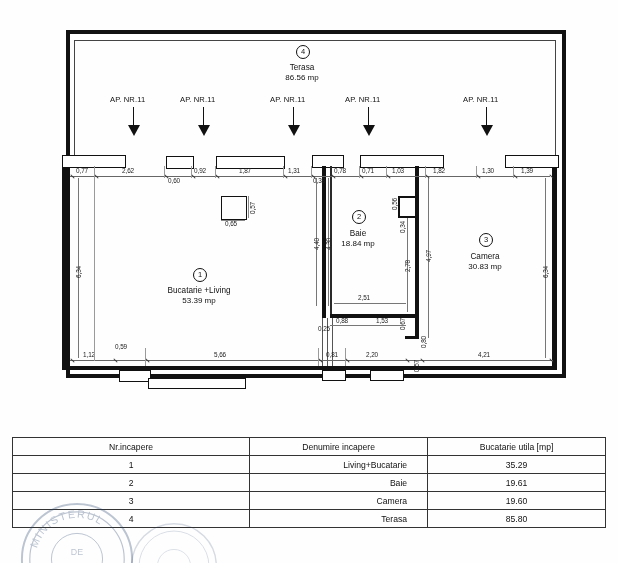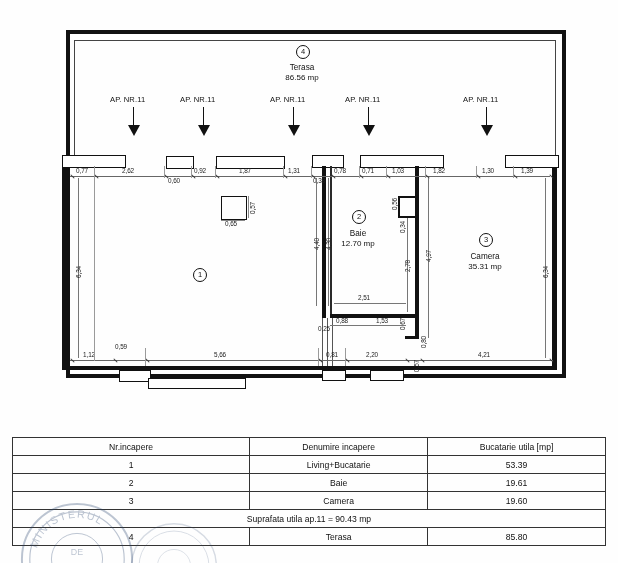--- a/index.html
+++ b/index.html
@@ -140,21 +140,21 @@
     font-size: 8.6px;
     color: #111;
   }
   table.plan td {
     border: 1px solid #333;
     padding: 2px 20px;
     height: 13px;
     vertical-align: middle;
   }
   td.c { text-align: center; }
-  td.l { text-align: center; padding-left: 8px; }
+  td.l { text-align: right; padding-left: 8px; }
   .col-nr { width: 40%; }
   .col-den { width: 30%; }
   .col-sup { width: 30%; }
 
   
   #stamp {
     position: absolute;
     left: 18px;
     top: 500px;
     width: 118px;
@@ -246,31 +246,35 @@
     <div class="outline-fill" style="left:119px;top:370px;width:30px;height:10px;"></div>
     <div class="outline-fill" style="left:148px;top:378px;width:96px;height:9px;"></div>
     <div class="outline-fill" style="left:322px;top:370px;width:22px;height:9px;"></div>
     <div class="outline-fill" style="left:370px;top:370px;width:32px;height:9px;"></div>
 
     <div class="extline" style="left:322px;top:318px;height:48px;background:#555;"></div>
     <div class="extline" style="left:327px;top:318px;height:48px;background:#555;"></div>
     <div class="extline" style="left:332px;top:318px;height:48px;background:#555;"></div>
 
     <div class="circnum" style="left:193px;top:268px;">1</div>
+    <div class="roomname" style="left:149px;top:285px;width:100px;">
+      <div>Bucatarie +Living</div>
+      <div class="area">53.39 mp</div>
+    </div>
 
     <div class="circnum" style="left:352px;top:210px;">2</div>
     <div class="roomname" style="left:323px;top:228px;width:70px;">
       <div>Baie</div>
-      <div class="area">12.70 mp</div>
+      <div class="area">18.84 mp</div>
     </div>
 
     <div class="circnum" style="left:479px;top:233px;">3</div>
     <div class="roomname" style="left:450px;top:251px;width:70px;">
       <div>Camera</div>
-      <div class="area">35.31 mp</div>
+      <div class="area">30.83 mp</div>
     </div>
 
     <div class="dimline" style="left:70px;top:176px;width:480px;background:#666;"></div>
 
     <div class="dim" style="left:76px;top:168px;">0,77</div>
     <div class="dim" style="left:122px;top:168px;">2,62</div>
     <div class="dim" style="left:168px;top:178px;">0,60</div>
     <div class="dim" style="left:194px;top:168px;">0,92</div>
     <div class="dim" style="left:239px;top:168px;">1,87</div>
     <div class="dim" style="left:288px;top:168px;">1,31</div>
@@ -374,36 +378,33 @@
     <table class="plan">
       <tbody>
         <tr>
           <td class="c col-nr">Nr.incapere</td>
           <td class="c col-den">Denumire incapere</td>
           <td class="c col-sup">Bucatarie utila [mp]</td>
         </tr>
         <tr>
           <td class="c">1</td>
           <td class="l">Living+Bucatarie</td>
-          <td class="c">53.39</td>
+          <td class="c">35.29</td>
         </tr>
         <tr>
           <td class="c">2</td>
           <td class="l">Baie</td>
           <td class="c">19.61</td>
         </tr>
         <tr>
           <td class="c">3</td>
           <td class="l">Camera</td>
           <td class="c">19.60</td>
         </tr>
         <tr>
-          <td class="l" colspan="3">Suprafata utila ap.11 = 90.43 mp</td>
-        </tr>
-        <tr>
           <td class="c">4</td>
           <td class="l">Terasa</td>
           <td class="c">85.80</td>
         </tr>
       </tbody>
     </table>
   </div>
 
   <svg id="stamp" viewBox="0 0 120 120">
     <circle cx="60" cy="60" r="56" fill="none" stroke="#25406b" stroke-width="2"></circle>

